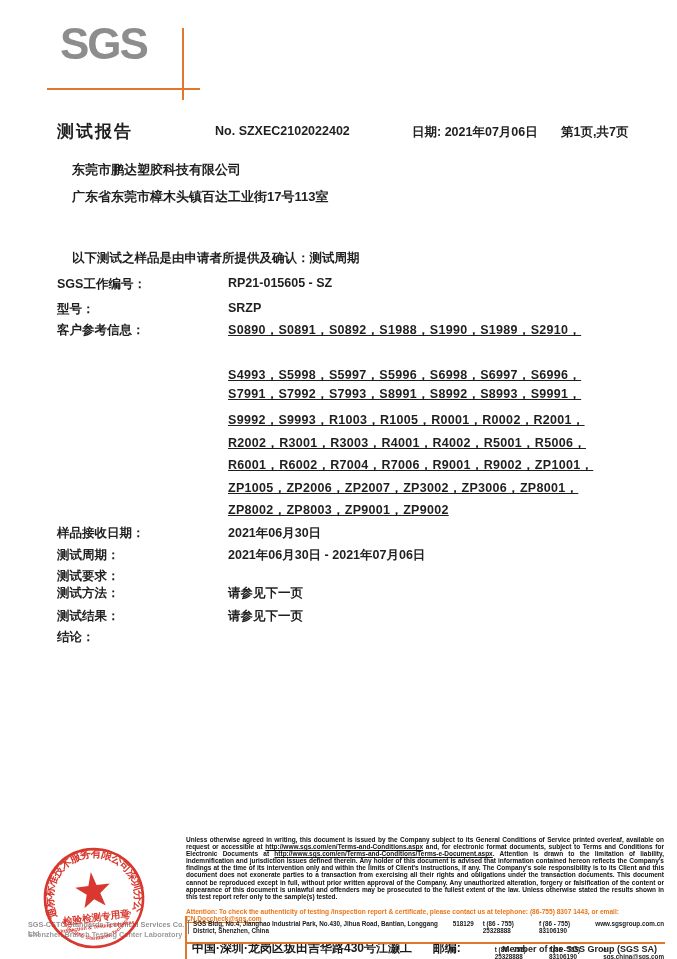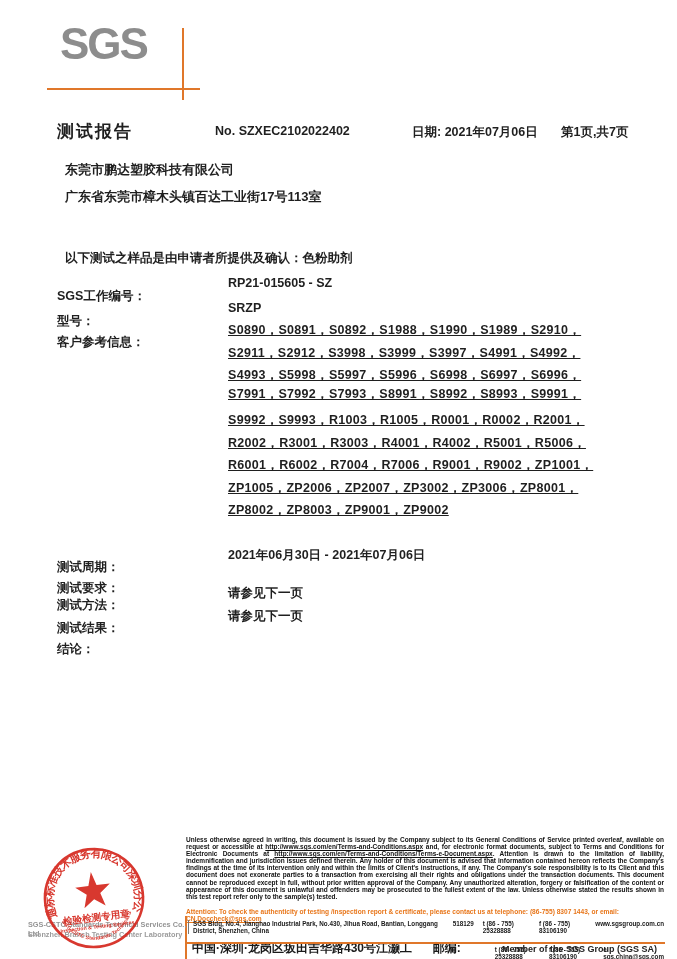--- a/index.html
+++ b/index.html
@@ -11,24 +11,24 @@
   .logo { position:absolute; left:60px; top:22px; font-size:44px; font-weight:700; color:#8d8d8d; letter-spacing:-2px; line-height:1; }
   .crop-h { position:absolute; left:47px; top:88px; width:153px; height:2px; background:#e0772a; }
   .crop-v { position:absolute; left:182px; top:28px; width:2px; height:72px; background:#e0772a; }
 
   
   .title { position:absolute; left:57px; top:120px; font-size:17px; font-weight:700; letter-spacing:2px;text-align:right; }
   .hno   { position:absolute; left:215px; top:124px; font-size:12.5px; font-weight:700; }
   .hdate { position:absolute; left:412px; top:124px; font-size:12.5px; font-weight:700; }
   .hpage { position:absolute; left:549px; top:124px; font-size:12.5px; font-weight:700;margin-left:12px; }
 
-  .doc-line { position:absolute; left:65px; font-size:13px; font-weight:700;text-align:right; }
+  .doc-line { position:absolute; left:72px; font-size:13px; font-weight:700;text-align:right; }
 
   .row { position:absolute; left:57px; display:flex; font-size:12.5px; font-weight:700; }
-  .lbl { width:171px; flex:0 0 171px;margin-top:12px; }
+  .lbl { width:171px; flex:0 0 171px; }
   .val { width:428px; }
   .refline { position:absolute; left:228px; font-size:12.5px; font-weight:700; letter-spacing:.3px;text-decoration:underline; }
   .concl { line-height:20px; }
 
   
   .fineprint { position:absolute; left:186px; top:836px; width:478px; font-size:6.5px; line-height:7.1px;
                font-weight:700; text-align:justify; color:#111; }
   .u { text-decoration:underline; }
   .attention { position:absolute; left:186px; top:908px; width:478px; font-size:6.6px; line-height:7.2px;
                font-weight:700; color:#e8761a; }
@@ -53,43 +53,46 @@
   <div class="crop-v"></div>
 
   <div class="title">测试报告</div>
   <div class="hno"><span>No.</span> <span>SZXEC2102022402</span></div>
   <div class="hdate"><span>日期:</span> <span>2021年07月06日</span></div>
   <div class="hpage">第1页,共7页</div>
 
   <div class="doc-line" style="top:161px">东莞市鹏达塑胶科技有限公司</div>
   <div class="doc-line" style="top:188px">广东省东莞市樟木头镇百达工业街17号113室</div>
 
-  <div class="doc-line" style="top:250px;font-size:12.5px">以下测试之样品是由申请者所提供及确认：色粉助剂</div>
+  <div class="doc-line" style="top:250px;font-size:12.5px">以下测试之样品是由申请者所提供及确认：测试周期</div>
 
   <div class="row" style="top:276px">
     <span class="lbl">SGS工作编号：</span>
     <span class="val">RP21-015605 - SZ</span>
   </div>
   <div class="row" style="top:322px">
     <span class="lbl">客户参考信息：</span>
   </div>
   <div class="row" style="top:301px">
     <span class="lbl">型号：</span>
     <span class="val">SRZP</span>
   </div>
   <div class="refline" style="top:322px">S0890，S0891，S0892，S1988，S1990，S1989，S2910，</div>
-  <div class="refline" style="top:345px">S2911，S2912，S3998，S3999，S3997，S4991，S4992，</div>
   <div class="refline" style="top:367px">S4993，S5998，S5997，S5996，S6998，S6997，S6996，</div>
   <div class="refline" style="top:386px">S7991，S7992，S7993，S8991，S8992，S8993，S9991，</div>
   <div class="refline" style="top:412px">S9992，S9993，R1003，R1005，R0001，R0002，R2001，</div>
   <div class="refline" style="top:435px">R2002，R3001，R3003，R4001，R4002，R5001，R5006，</div>
   <div class="refline" style="top:457px">R6001，R6002，R7004，R7006，R9001，R9002，ZP1001，</div>
   <div class="refline" style="top:480px">ZP1005，ZP2006，ZP2007，ZP3002，ZP3006，ZP8001，</div>
   <div class="refline" style="top:502px">ZP8002，ZP8003，ZP9001，ZP9002</div>
 
+  <div class="row" style="top:525px">
+    <span class="lbl">样品接收日期：</span>
+    <span class="val">2021年06月30日</span>
+  </div>
   <div class="row" style="top:547px">
     <span class="lbl">测试周期：</span>
     <span class="val">2021年06月30日 - 2021年07月06日</span>
   </div>
   <div class="row" style="top:568px">
     <span class="lbl">测试要求：</span>
   </div>
   <div class="row" style="top:585px">
     <span class="lbl">测试方法：</span>
     <span class="val">请参见下一页</span>

